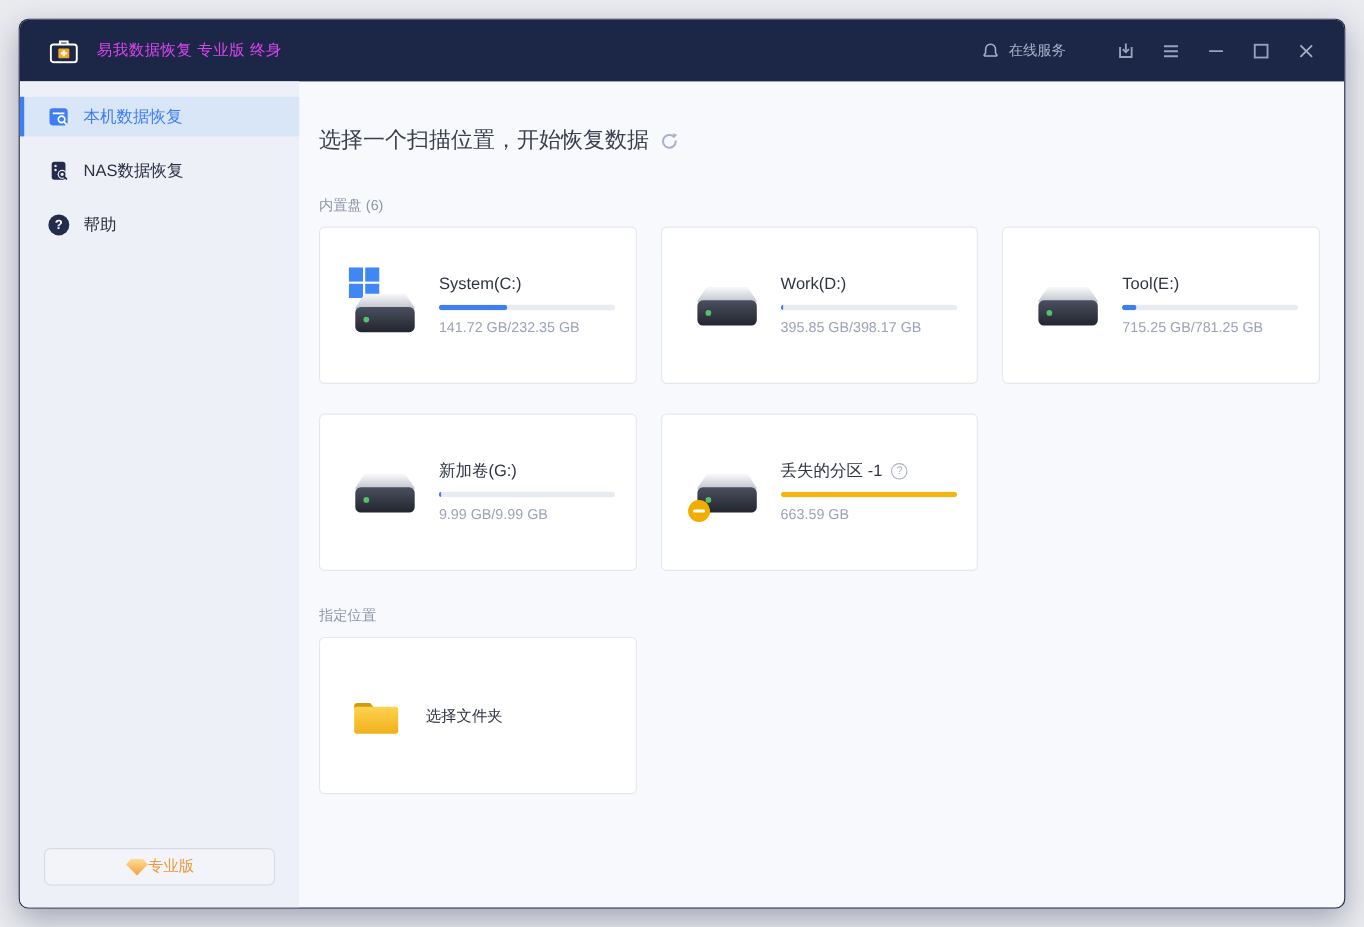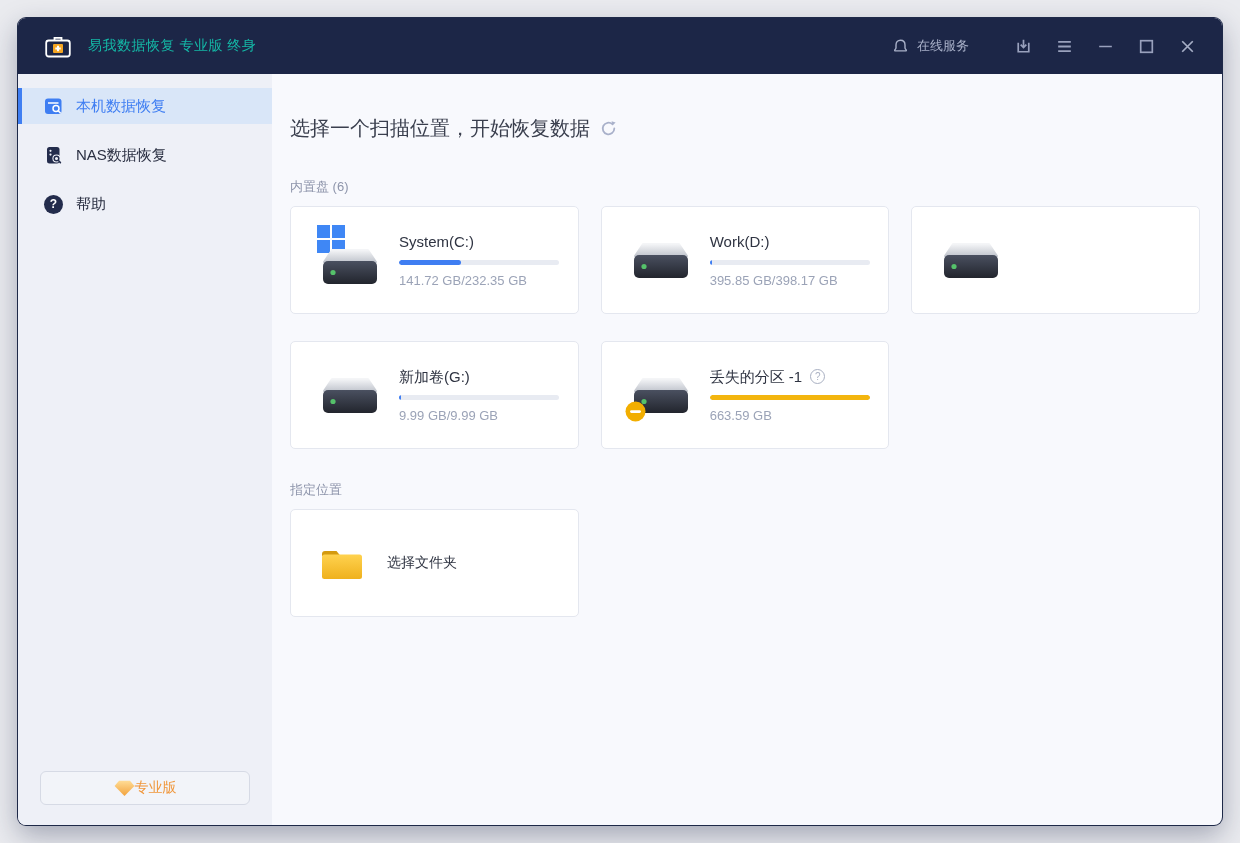--- a/index.html
+++ b/index.html
@@ -11,21 +11,21 @@
   }
   .window{
     position:absolute;left:18px;top:18px;width:1204px;height:807px;
     border-radius:8px;overflow:hidden;display:flex;flex-direction:column;
     background:#f8f9fd;
     box-shadow:0 0 0 1px #1e2948, 0 10px 28px rgba(25,35,70,.35);
   }
   
   .titlebar{height:56px;background:#1c2647;display:flex;align-items:center;flex-shrink:0;}
   .app-icon{margin-left:27px;display:flex;}
-  .app-title{margin-left:17px;color:#14b8a6;font-size:14px;letter-spacing:.5px;}
+  .app-title{margin-left:17px;color:#d946ef;font-size:14px;letter-spacing:.5px;}
   .tb-right{margin-left:auto;display:flex;align-items:center;margin-right:24px;}
   .service{display:flex;align-items:center;gap:8px;color:#a9b1c9;font-size:13px;margin-right:24px;cursor:pointer;}
   .tb-btn{width:22px;height:22px;display:flex;align-items:center;justify-content:center;margin-left:19px;cursor:pointer;}
   
   .wbody{flex:1;display:flex;min-height:0;}
   .sidebar{width:254px;background:#eef0f7;flex-shrink:0;position:relative;padding-top:14px;box-sizing:border-box;}
   .side-item{
     height:36px;margin-bottom:13px;display:flex;align-items:center;
     padding-left:22px;gap:13px;font-size:15px;color:#2a2f42;
     border-left:4px solid transparent;cursor:pointer;box-sizing:border-box;
@@ -41,21 +41,21 @@
     color:#f0973c;font-size:14px;cursor:pointer;
   }
   
   .main{flex:1;padding:12px 22px 0 18px;box-sizing:border-box;overflow:hidden;}
   .heading{margin-top:28px;font-size:20px;color:#3a3f4e;display:flex;align-items:center;gap:10px;line-height:28px;}
   .refresh{display:flex;cursor:pointer;}
   .sec-label{margin-top:36px;font-size:13px;color:#8e95ab;line-height:18px;}
   .sec-label.second{margin-top:32px;}
   .grid{margin-top:10px;display:grid;grid-template-columns:repeat(3,1fr);gap:27px 22px;}
   .card{
-    background:#fff;border:1px solid #e4e7ef;border-radius:5px;height:108px;
+    background:#fff;border:1px solid #e4e7ef;border-radius:5px;height:143px;
     box-sizing:border-box;display:flex;align-items:center;padding-left:26px;cursor:pointer;
   }
   .drive-wrap{width:66px;height:70px;position:relative;flex-shrink:0;margin-right:16px;}
   .drive-svg{position:absolute;left:5px;top:15px;}
   .drive-wrap.haslogo .drive-svg{top:21px;}
   .winlogo{position:absolute;left:0;top:0;}
   .lostbadge{position:absolute;left:-3px;bottom:8px;}
   .d-info{display:flex;flex-direction:column;}
   .d-title{font-size:15px;color:#2f3442;display:flex;align-items:center;gap:8px;line-height:19px;}
   .d-bar{width:160px;height:5px;border-radius:3px;background:#e8ebf2;margin-top:9px;overflow:hidden;}
@@ -261,20 +261,27 @@
             <div class="d-cap">395.85 GB/398.17 GB</div>
           </div>
         </div>
 
         <div class="card">
           <div class="drive-wrap">
             <svg class="drive-svg" width="56" height="40" viewBox="0 0 56 40">
                 <use href="#driveIcon"></use>
               </svg>
           </div>
+          <div class="d-info">
+            <div class="d-title">Tool(E:)</div>
+            <div class="d-bar">
+              <div class="d-fill" style="width: 8%; background: rgb(63, 126, 242);"></div>
+            </div>
+            <div class="d-cap">715.25 GB/781.25 GB</div>
+          </div>
         </div>
 
 
         <div class="card">
           <div class="drive-wrap">
             <svg class="drive-svg" width="56" height="40" viewBox="0 0 56 40">
                 <use href="#driveIcon"></use>
               </svg>
           </div>
           <div class="d-info">

